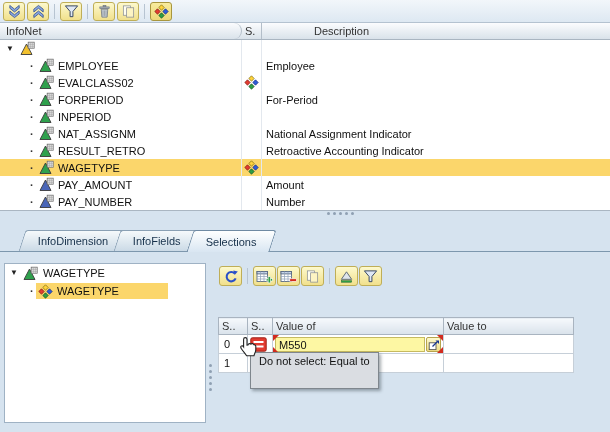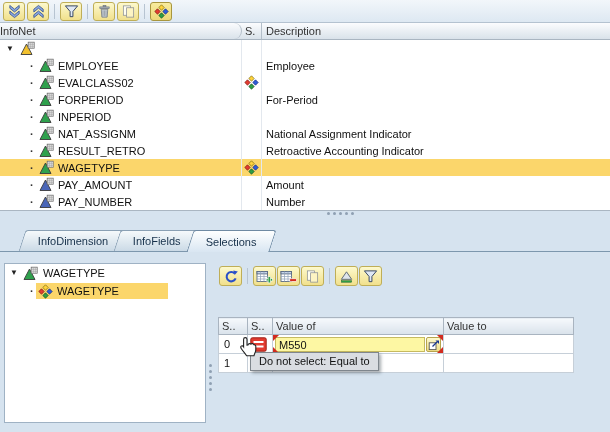--- a/index.html
+++ b/index.html
@@ -27,23 +27,23 @@
   
   .infonet-panel {
     position:absolute; top:23px; left:0; width:610px; height:188px;
     background:#fff; border-bottom:1px solid #aab6c2;
   }
   .grid-header {
     height:17px; display:flex; align-items:center;
     background:linear-gradient(#fbfcfe,#d9e2ea);
     border-bottom:1px solid #a9b5c1; color:#333;
   }
-  .grid-header .hc1 { width:242px; border-right:1px solid #b3bec9; height:100%; display:flex; align-items:center;border-radius:8px; }
+  .grid-header .hc1 { width:242px; padding-left:6px; border-right:1px solid #b3bec9; height:100%; display:flex; align-items:center;border-radius:8px; }
   .grid-header .hc2 { width:20px;  padding-left:3px; border-right:1px solid #b3bec9; height:100%; display:flex; align-items:center; }
-  .grid-header .hc3 { flex:1; padding-left:4px; height:100%; display:flex; align-items:center; }
+  .grid-header .hc3 { flex:1; padding-left:4px; height:100%; display:flex; align-items:center;margin-left:48px; }
   .trow { height:17px; display:flex; align-items:center; }
   .trow .c1 { width:242px; height:100%; display:flex; align-items:center; border-right:1px solid #e3e8ee; }
   .trow .c2 { width:20px;  height:100%; display:flex; align-items:center; justify-content:center; border-right:1px solid #e3e8ee; }
   .trow .c3 { flex:1; height:100%; display:flex; align-items:center; padding-left:4px; }
   .trow.selected { background:#fbd66b; }
   .expander { width:10px; margin-left:6px; font-size:8px; color:#222; line-height:1; }
   .bullet { width:6px; margin-left:30px; color:#333; font-weight:bold; }
   .c1 .ic { margin-left:3px; margin-right:4px; flex:none; }
   .root-ind .ic { margin-left:4px; }
   .ic { width:15px; height:15px; display:block; }
@@ -126,21 +126,21 @@
   }
   .corner { position:absolute; width:0; height:0; z-index:2; }
   .corner.tl { top:0; left:0;  border-top:6px solid #d22b1f; border-right:6px solid transparent; }
   .corner.tr { top:0; right:0; border-top:6px solid #d22b1f; border-left:6px solid transparent; }
   .corner.bl { bottom:0; left:0;  border-bottom:6px solid #d22b1f; border-right:6px solid transparent; }
   .corner.br { bottom:0; right:0; border-bottom:6px solid #d22b1f; border-left:6px solid transparent; }
   
   .tooltip {
     position:absolute; left:250px; top:352px; z-index:8;
     background:#dadde2; border:1px solid #7f868d;
-    padding:2px 8px 3px; white-space:nowrap; color:#111;
+    padding:2px 8px 21px; white-space:nowrap; color:#111;
     box-shadow:2px 2px 3px rgba(60,70,80,.45);
   }
   .cursor { position:absolute; left:238px; top:336px; z-index:9; }
   .defs { position:absolute; width:0; height:0; overflow:hidden; }
 </style>
 </head>
 <body>
 
 <svg class="defs" aria-hidden="true">
   <defs>

